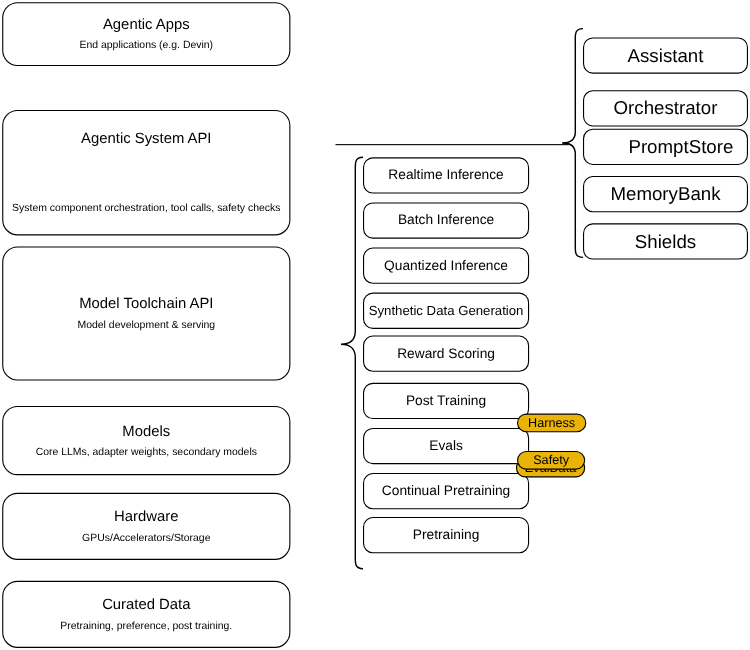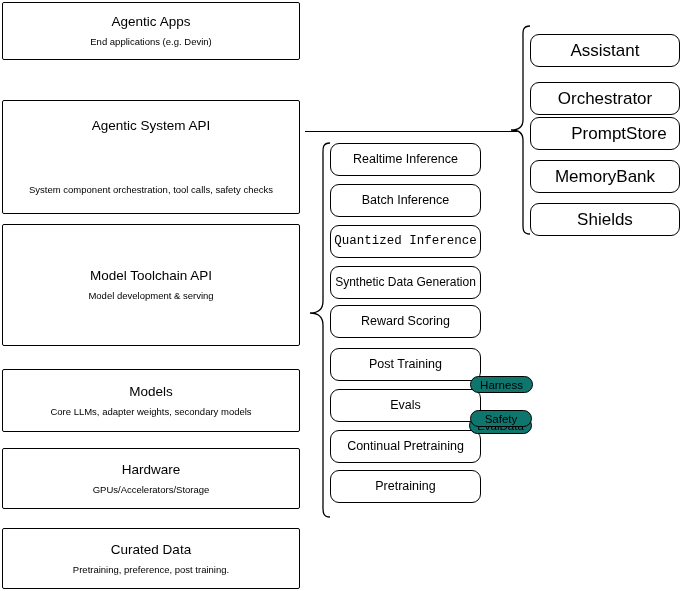--- a/index.html
+++ b/index.html
@@ -45,22 +45,22 @@
   .box .subtitle {
     font-size: 9.5px;
     color: #000000;
     margin-top: 5px;
     white-space: nowrap;
   }
 
   
   .layer-box {
     left: 2px;
-    width: 298px;
-    border-radius: 2px;
+    width: 262px;
+    border-radius: 14px;
   }
 
   
   .mid-box {
     left: 330px;
     width: 151px;
     height: 33px;
     border-radius: 9px;
     border-width: 1.4px;
   }
@@ -84,21 +84,21 @@
     font-size: 17px;
     margin: 0;
   }
 
   
   .pill {
     position: absolute;
     box-sizing: border-box;
     border: 1.4px solid #000000;
     border-radius: 999px;
-    background: #0f766e;
+    background: #eab308;
     display: flex;
     align-items: center;
     justify-content: center;
     font-size: 11.5px;
     white-space: nowrap;
     z-index: 6;
   }
 
   
   .connector-line {
@@ -173,21 +173,21 @@
   </svg>
 
   <div class="box mid-box" style="top:143px;">
     <div class="title">Realtime Inference</div>
   </div>
 
   <div class="box mid-box" style="top:184px;">
     <div class="title">Batch Inference</div>
   </div>
 
-  <div class="box mid-box" style="top:225px;font-family:Liberation Mono, monospace;">
+  <div class="box mid-box" style="top:225px;">
     <div class="title">Quantized Inference</div>
   </div>
 
   <div class="box mid-box wide" style="top:266px;">
     <div class="title">Synthetic Data Generation</div>
   </div>
 
   <div class="box mid-box" style="top:305px;">
     <div class="title">Reward Scoring</div>
   </div>

